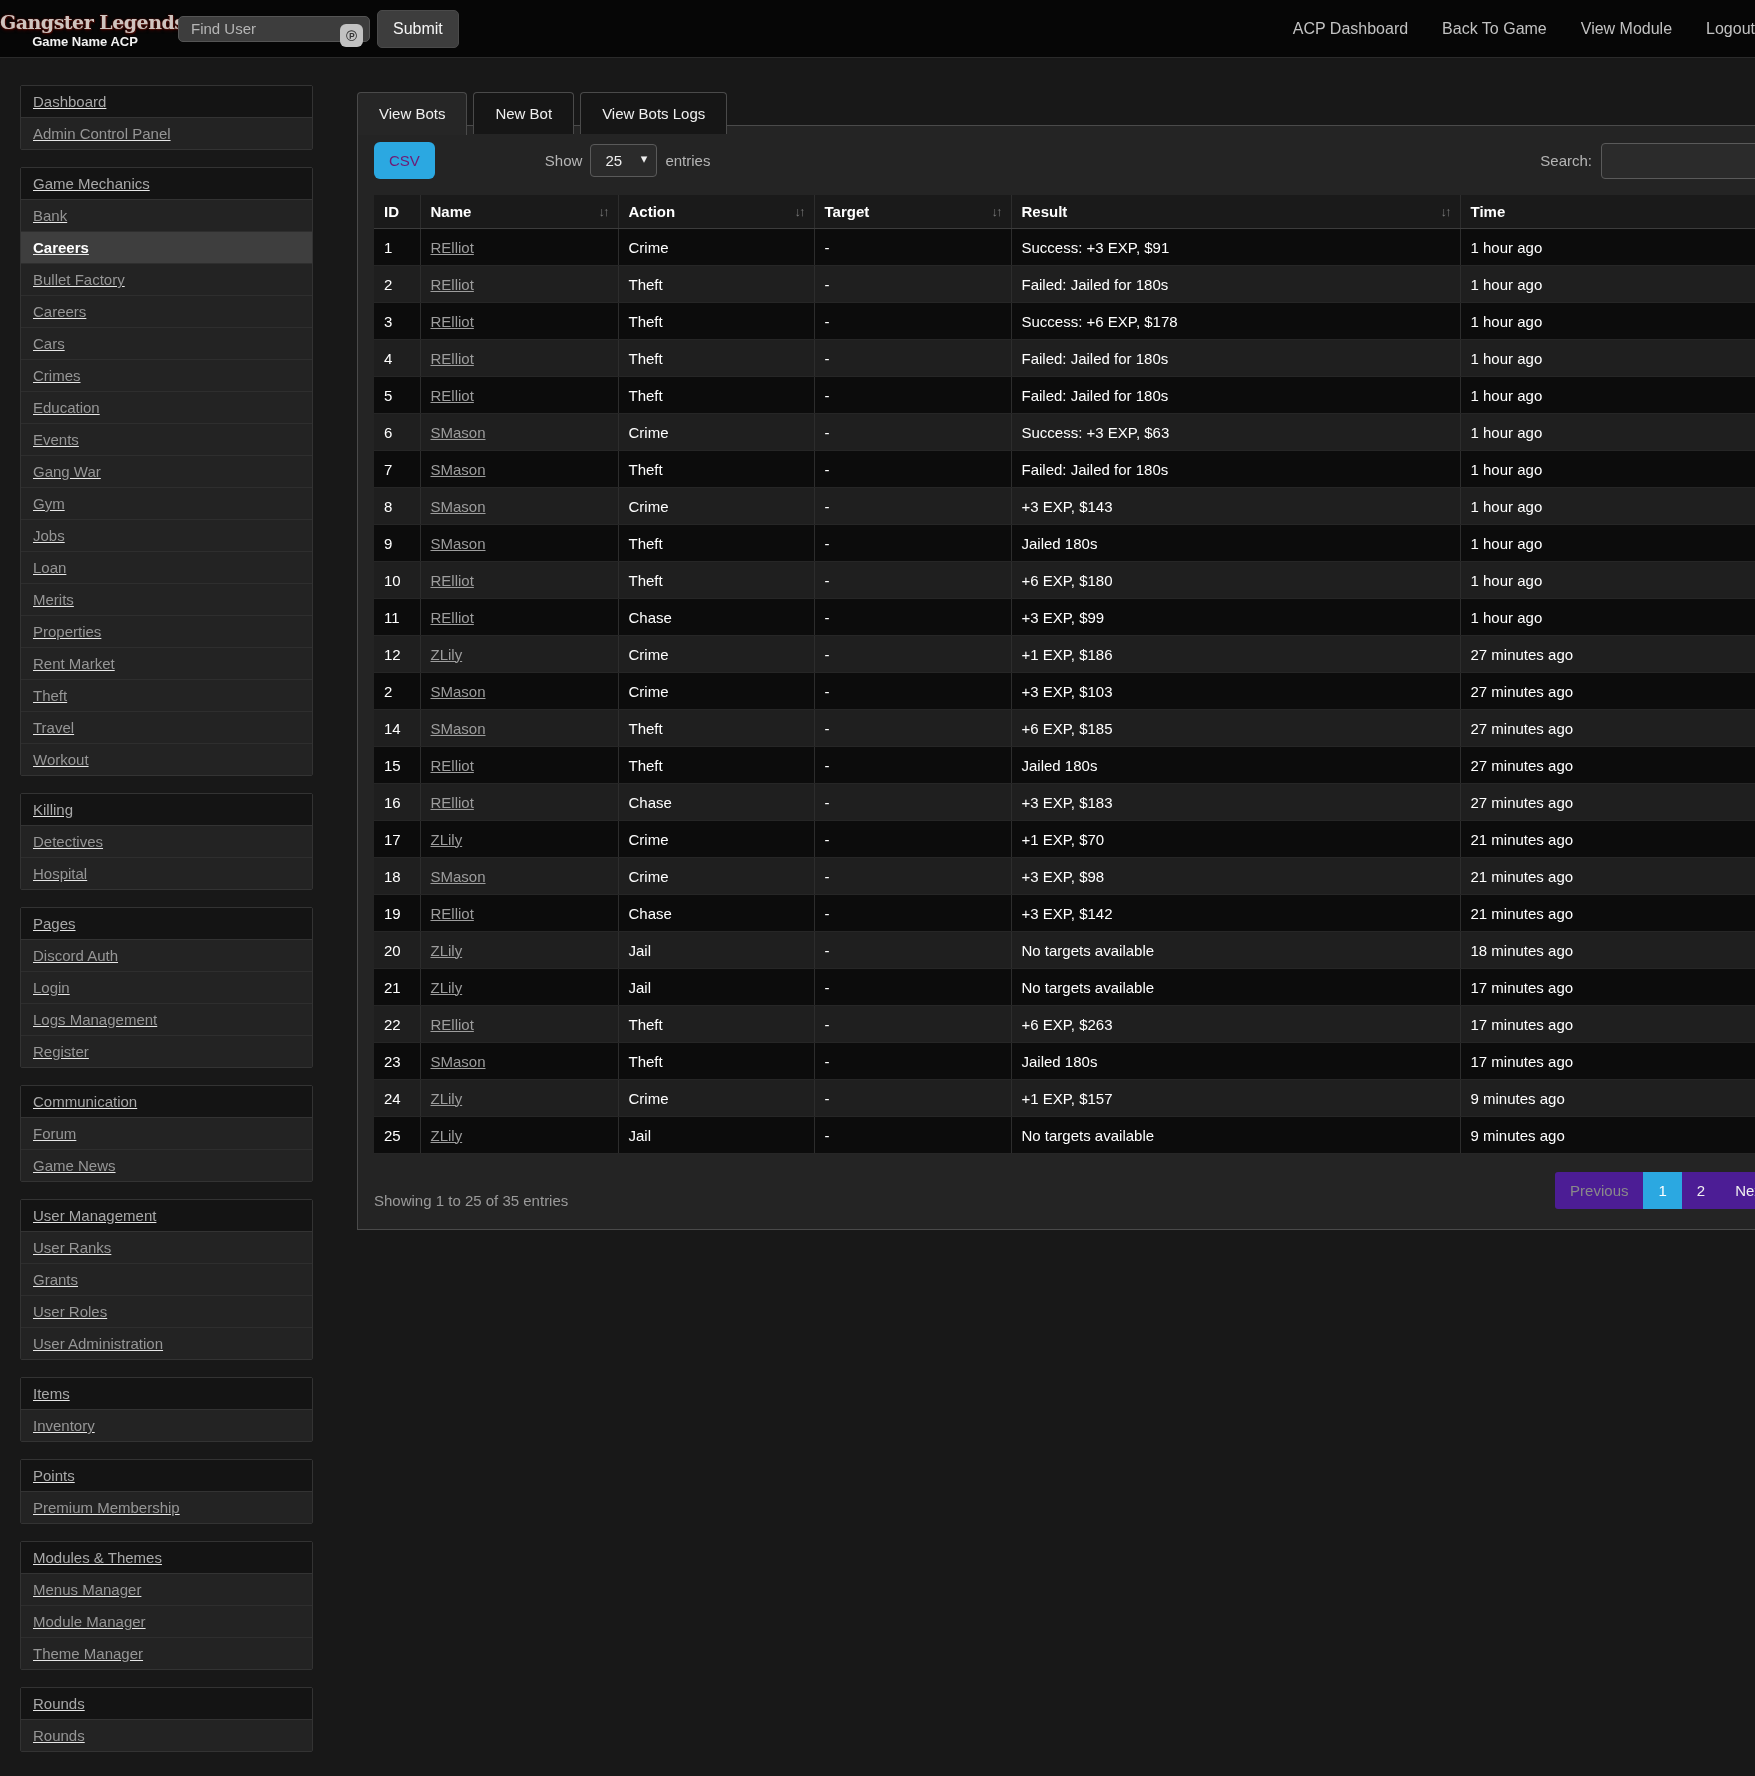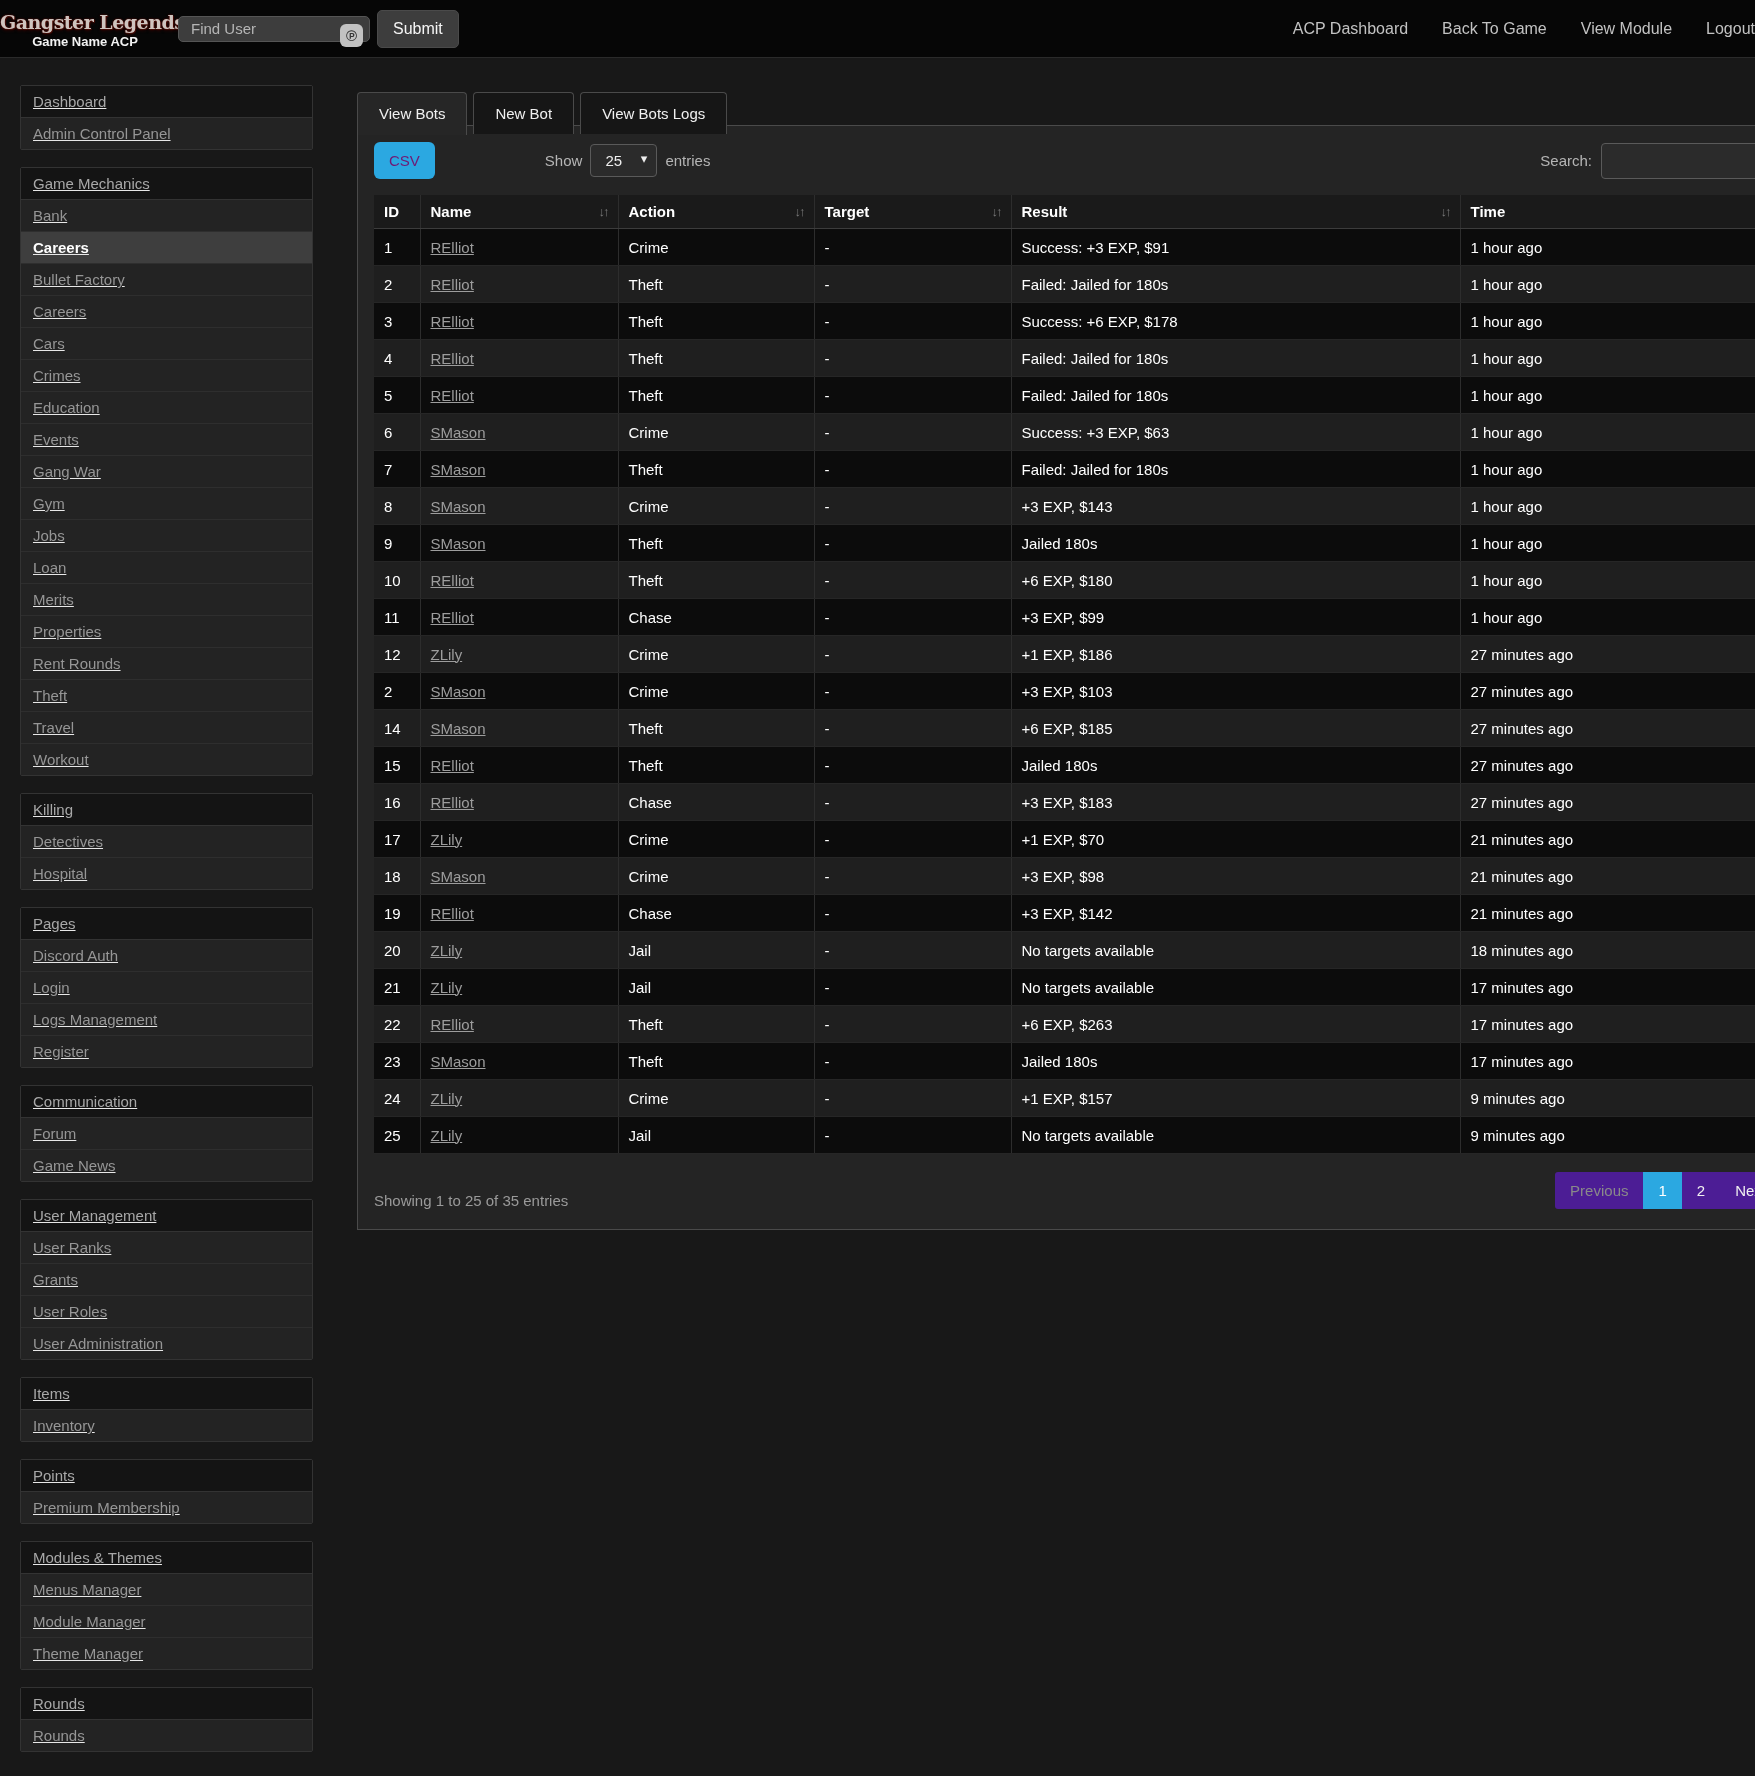--- a/index.html
+++ b/index.html
@@ -152,21 +152,21 @@
         <div class="side-item">Cars</div>
         <div class="side-item">Crimes</div>
         <div class="side-item">Education</div>
         <div class="side-item">Events</div>
         <div class="side-item">Gang War</div>
         <div class="side-item">Gym</div>
         <div class="side-item">Jobs</div>
         <div class="side-item">Loan</div>
         <div class="side-item">Merits</div>
         <div class="side-item">Properties</div>
-        <div class="side-item">Rent Rounds</div>
+        <div class="side-item">Rent Market</div>
         <div class="side-item">Theft</div>
         <div class="side-item">Travel</div>
         <div class="side-item">Workout</div>
       </div>
       <div class="side-section">
         <div class="side-header">Killing</div>
         <div class="side-item">Detectives</div>
         <div class="side-item">Hospital</div>
       </div>
       <div class="side-section">

